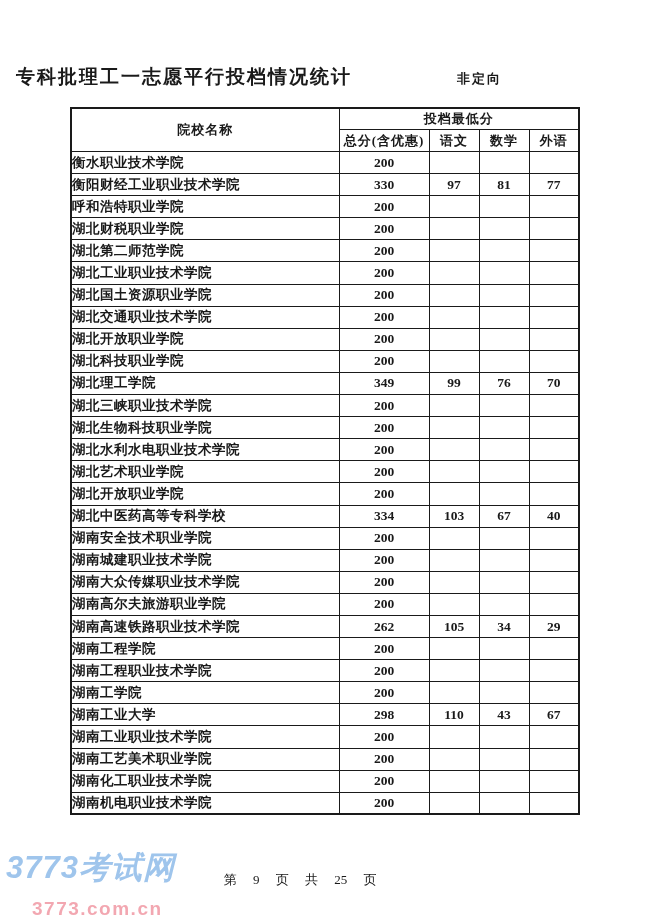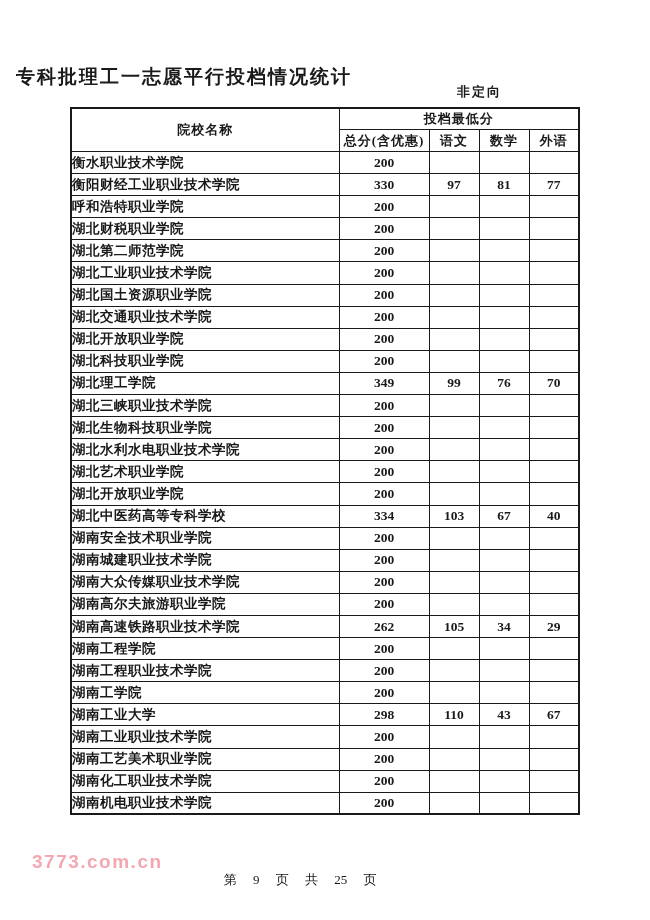--- a/index.html
+++ b/index.html
@@ -23,21 +23,21 @@
     left: 0;
     width: 100%;
     margin: 16px;
     text-align: left;
     font-size: 19px;
     font-weight: bold;
     letter-spacing: 2px;
   }
   .orientation {
     position: absolute;
-    top: 83px;
+    top: 70px;
     right: 148px;
     font-size: 13px;
     font-weight: bold;
     letter-spacing: 2px;
   }
   table.score-table {
     position: absolute;
     left: 70px;
     top: 107px;
     width: 508px;
@@ -105,21 +105,21 @@
     font-style: italic;
     font-weight: bold;
     letter-spacing: 1px;
     opacity: 0.75;
   }
   .wm-url {
     font-size: 19px;
     font-weight: bold;
     letter-spacing: 1.5px;
     margin-left: 26px;
-    margin-top: 0;
+    margin-top: 16px;
     opacity: 0.8;
   }
 </style>
 </head>
 <body>
 
 <div class="page">
 
   <h1 class="doc-title">专科批理工一志愿平行投档情况统计</h1>
 
@@ -356,16 +356,17 @@
           <td class="cell-num"></td>
           <td class="cell-num"></td>
         </tr>
       </tbody>
   </table>
 
 
   <div class="page-indicator">第 9 页 共 25 页</div>
 
   <div class="watermark">
+    <div class="wm-logo" style="color: rgb(127, 178, 230);">3773考试网</div>
     <div class="wm-url" style="color: rgb(240, 146, 158);">3773.com.cn</div>
   </div>
 
 </div>
 
 </body></html>

